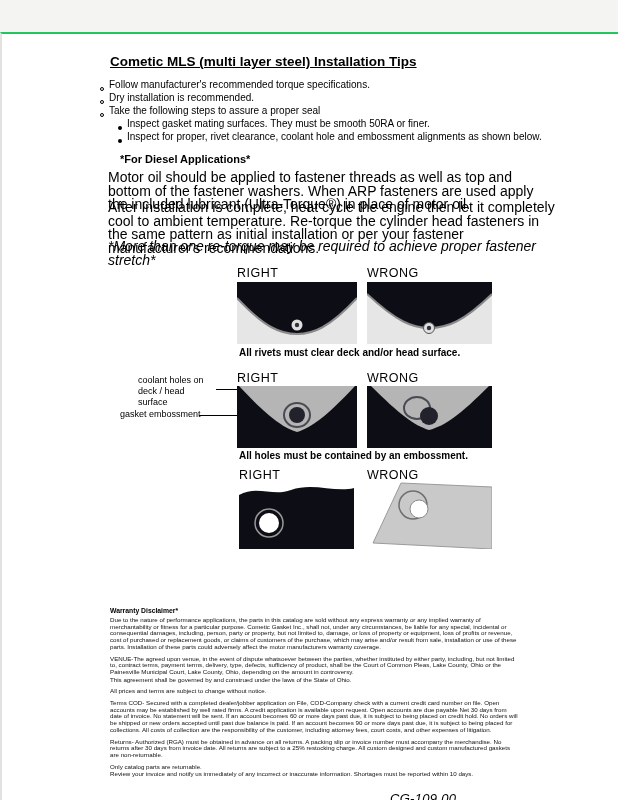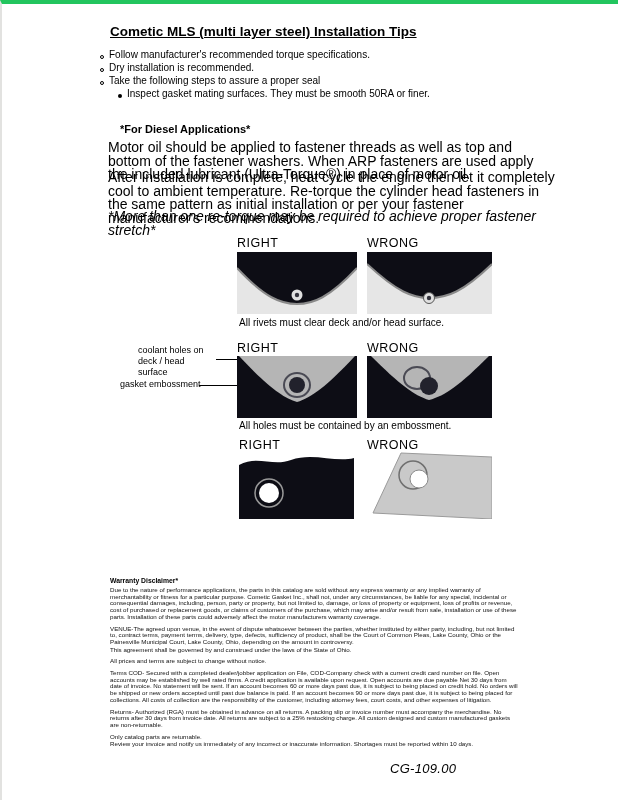--- a/index.html
+++ b/index.html
@@ -1,35 +1,35 @@
 <!DOCTYPE html>
 <html><head>
 <meta charset="utf-8">
 <style>
   * { margin:0; padding:0; box-sizing:border-box; }
   html,body { width:618px; height:800px; background:#f4f4f2; }
   body { font-family:"Liberation Sans", sans-serif; color:#000; position:relative; overflow:hidden; }
-  .page { position:absolute; inset:0; background:#ffffff; border-left:2px solid #e2e2e0; border-top:4px solid #22c55e; }
+  .page { position:absolute; inset:0; background:#ffffff; border-left:2px solid #e2e2e0; border-top:2px solid #22c55e;margin-top:32px; }
 
   .title { position:absolute; left:108px; top:20px; font-size:13.5px; font-weight:bold; text-decoration:underline; }
 
   .bullets { position:absolute; left:98px; top:44px; width:470px; list-style:none; }
-  .bullets li { display:flex; align-items:center; font-size:10px; line-height:13px; }
+  .bullets li { display:flex; align-items:flex-end; font-size:10px; line-height:13px; }
   .mk { flex:0 0 auto; width:4px; height:4px; border-radius:50%; margin:4px 5px 0 0; }
   .mk.o { border:1px solid #000; }
   .mk.f { background:#000; }
   .bullets li.sub { margin-left:18px; }
 
   .h2 { position:absolute; left:118px; font-size:11px; font-weight:bold; }
   .para { position:absolute; left:106px; width:447px; font-size:14px; line-height:13.5px; }
 
   .dlabel { position:absolute; font-size:12.5px; letter-spacing:.5px; }
   .dimg { position:absolute; display:block; }
   .dimg svg { display:block; width:100%; height:100%; }
-  .cap { position:absolute; font-size:10px; line-height:12px; }
+  .cap { position:absolute; font-size:10px; line-height:12px;font-weight:bold; }
 
   .ann { position:absolute; font-size:9px; line-height:11px; }
   .ann-line { position:absolute; height:1px; background:#000; }
 
   .warranty { position:absolute; left:108px; top:573px; width:408px; }
   .warranty h3 { font-size:6.8px; font-weight:bold; margin-bottom:3px; }
   .warranty p { font-size:6.2px; line-height:6.7px; margin-bottom:5px; color:#111; }
   .warranty p.no-gap { margin-bottom:1px; }
 
   .footer { position:absolute; left:388px; top:757px; font-size:13px; letter-spacing:.3px;font-style:italic; }
@@ -50,20 +50,24 @@
         <span class="mk o"></span>
         <span>Dry installation is recommended.</span>
       </li>
     <li>
         <span class="mk o"></span>
         <span>Take the following steps to assure a proper seal</span>
       </li>
     <li class="sub">
         <span class="mk f"></span>
         <span>Inspect gasket mating surfaces.  They must be smooth 50RA or finer.</span>
+      </li>
+    <li class="sub">
+        <span class="mk f"></span>
+        <span>Inspect for proper, rivet clearance, coolant hole and embossment alignments as shown below.</span>
       </li>
   </ul>
 
   <h2 class="h2" style="top:119px;text-align:center;">*For Diesel Applications*</h2>
   <p class="para" style="top:137px;">Motor oil should be applied to fastener threads as well as top and bottom of the fastener washers. When ARP fasteners are used apply the included lubricant (Ultra-Torque®) in place of motor oil.</p>
   <p class="para" style="top:167px;">After Installation is complete, heat cycle the engine then let it completely cool to ambient temperature. Re-torque the cylinder head fasteners in the same pattern as initial installation or per your fastener manufacturer's recommendations.</p>
   <p class="para" style="top:206px;font-style:italic;">*More than one re-torque may be required to achieve proper fastener stretch*</p>
 
   <div class="dlabel" style="left:235px; top:232px; width:120px;">RIGHT</div>
   <div class="dlabel" style="left:365px; top:232px; width:125px;">WRONG</div>

